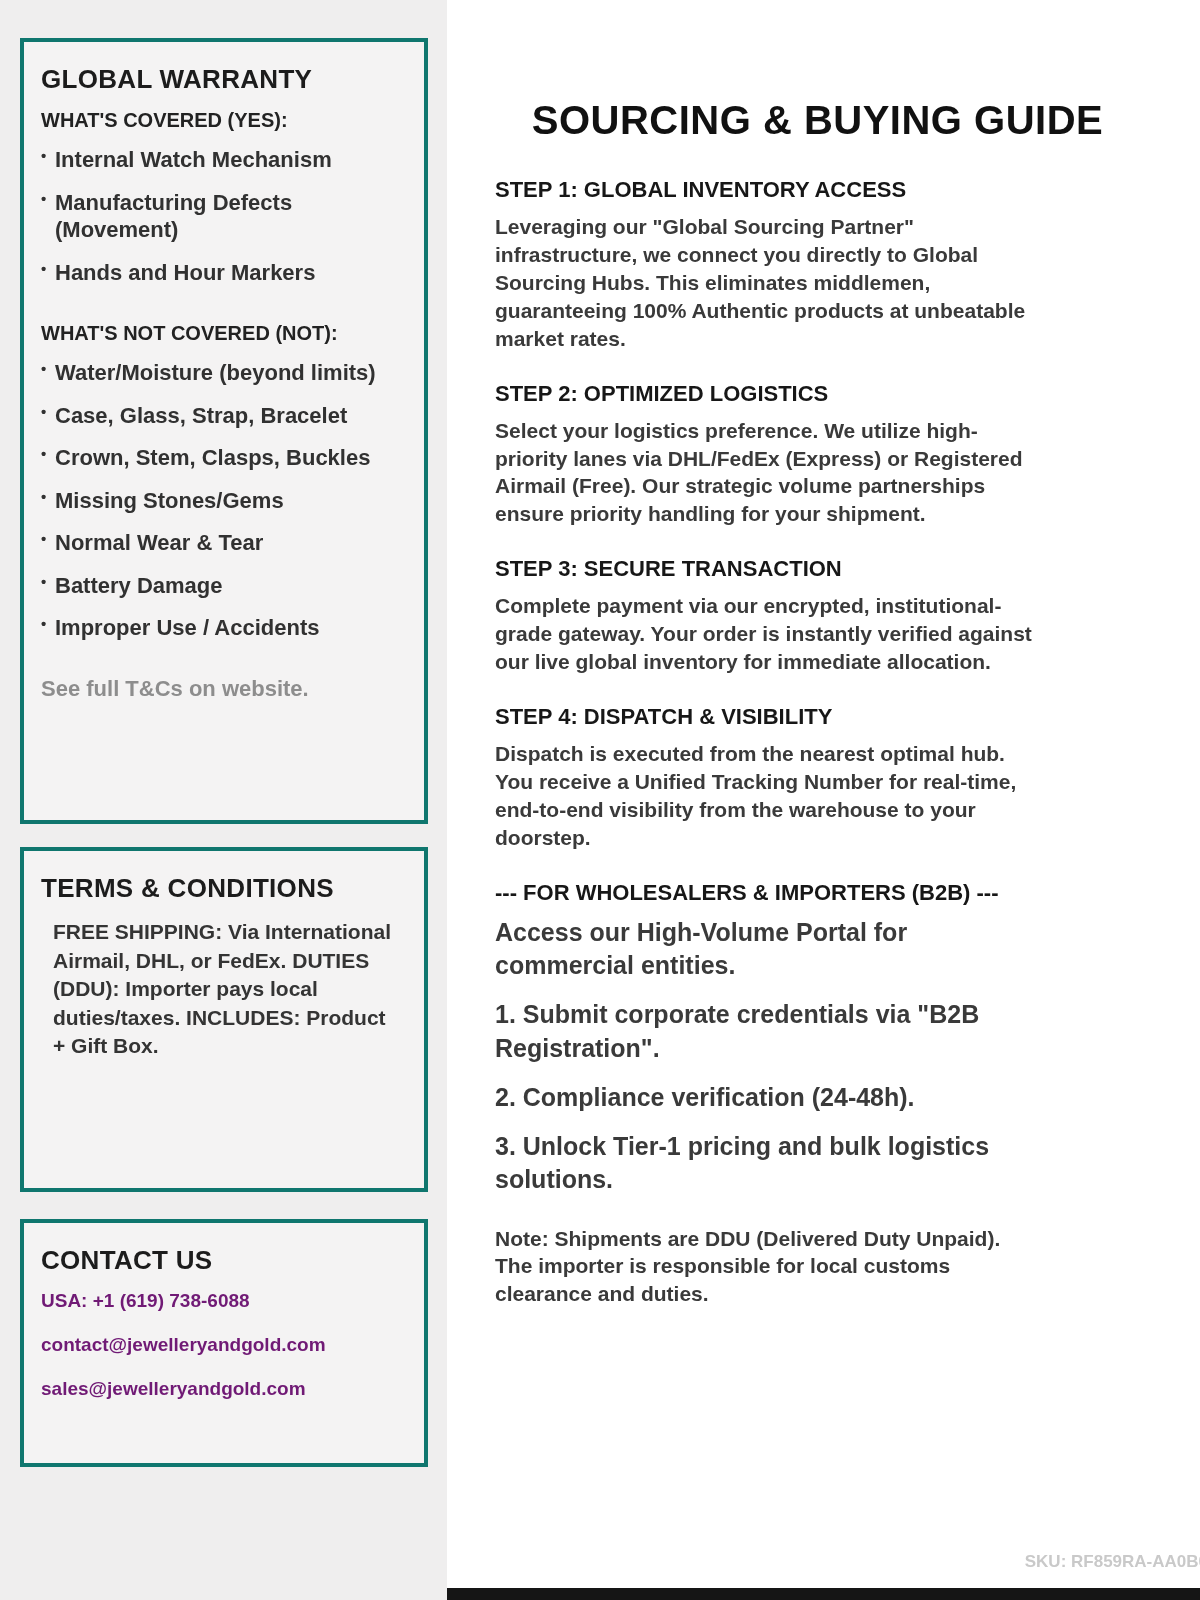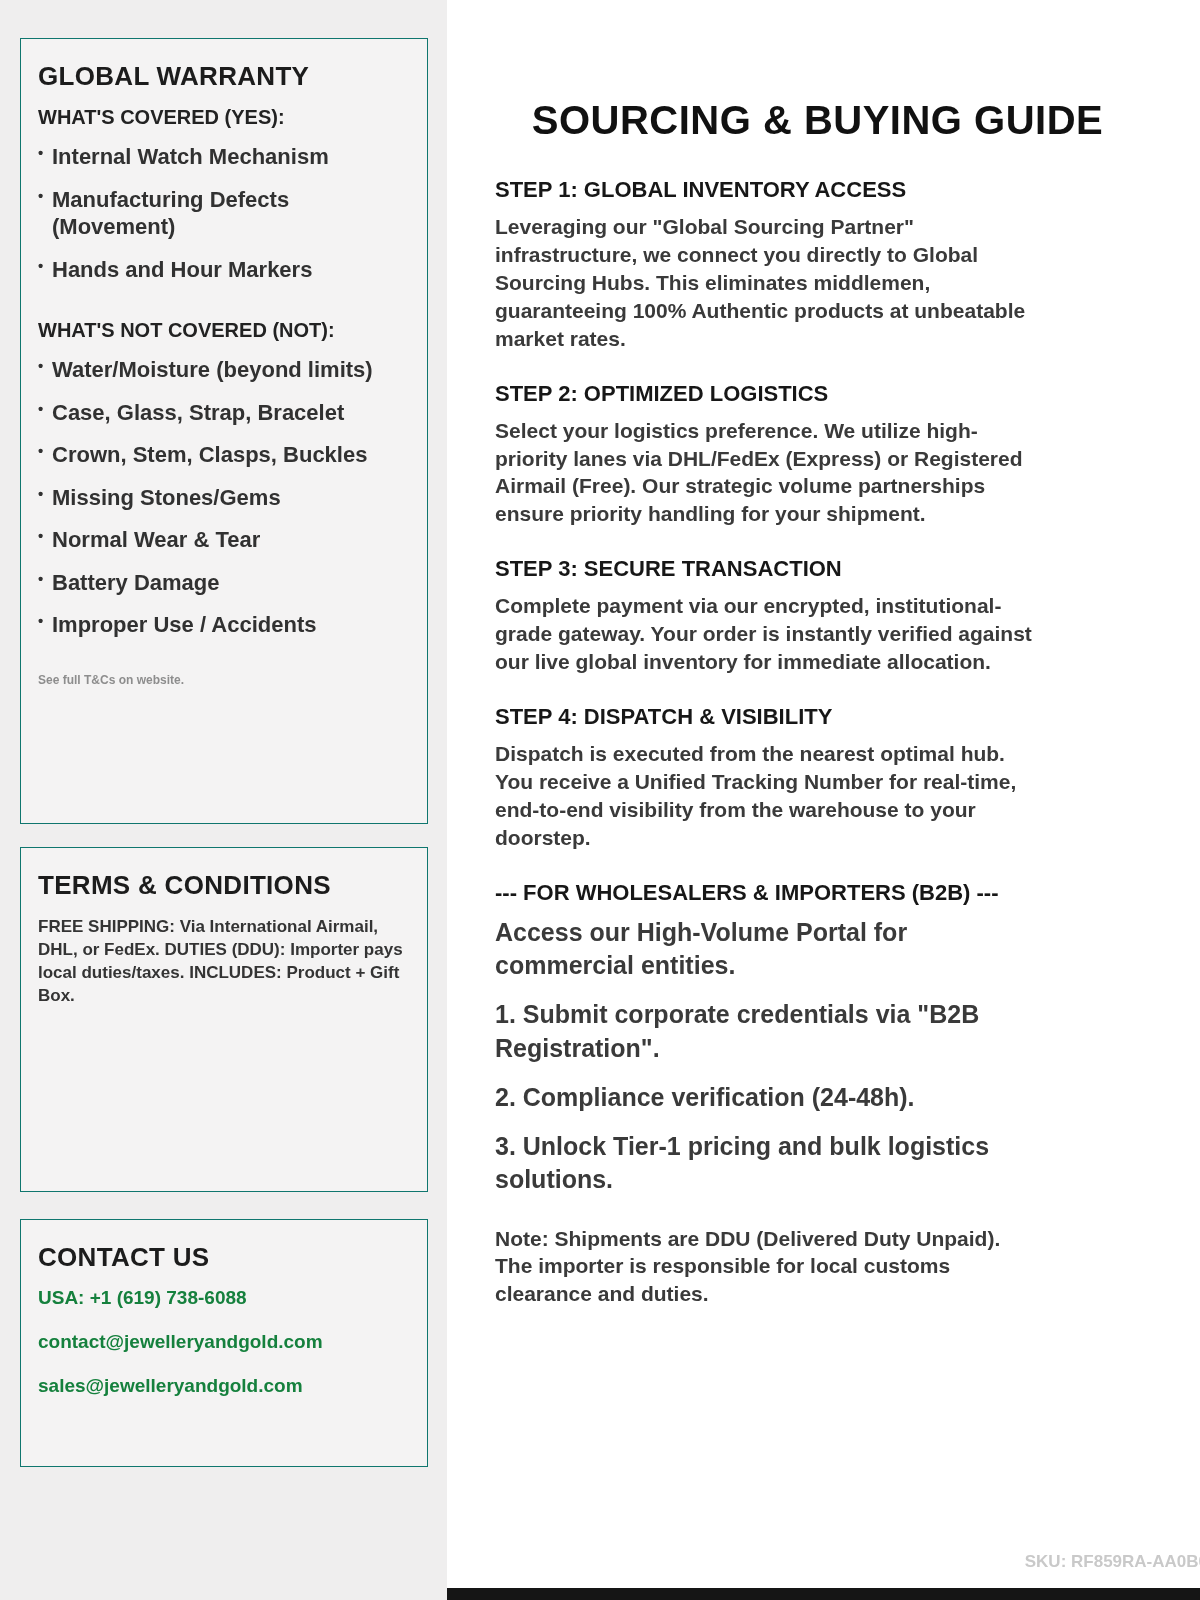--- a/index.html
+++ b/index.html
@@ -18,21 +18,21 @@
   .sidebar {
     position: absolute;
     left: 0; top: 0;
     width: 447px;
     height: 1600px;
     background: #efeeee;
     padding: 38px 19px 0 20px;
   }
   .panel {
     background: #f4f3f3;
-    border: 1px solid #0f766e;
+    border: 4px solid #0f766e;
     padding: 22px 17px 16px 17px;
     margin-bottom: 23px;
   }
   .panel-warranty { height: 786px; }
   .panel-terms { height: 345px; }
   .panel-contact { height: 248px; margin-top: 27px; }
 
   .panel-title {
     font-size: 26px;
     font-weight: 800;
@@ -61,37 +61,37 @@
     content: "\2022";
     position: absolute;
     left: 0;
     top: 1px;
     font-size: 15px;
     color: #313131;
   }
 
   .footnote {
     margin-top: 34px;
-    font-size: 12px;
+    font-size: 22px;
     font-weight: 700;
     color: #8d8d8d;
   }
 
   .terms-body {
-    font-size: 17px;
+    font-size: 21px;
     font-weight: 700;
     color: #343434;
     line-height: 1.36;
-    margin: 0;
+    margin: 12px;
   }
 
   .contact-line {
     font-size: 19px;
     font-weight: 700;
-    color: #15803d;
+    color: #701a75;
     margin: 0 0 22px 0;
   }
 
   
   .main {
     position: absolute;
     left: 447px; top: 16px;
     width: 753px;
     height: 1600px;
     background: #ffffff;

